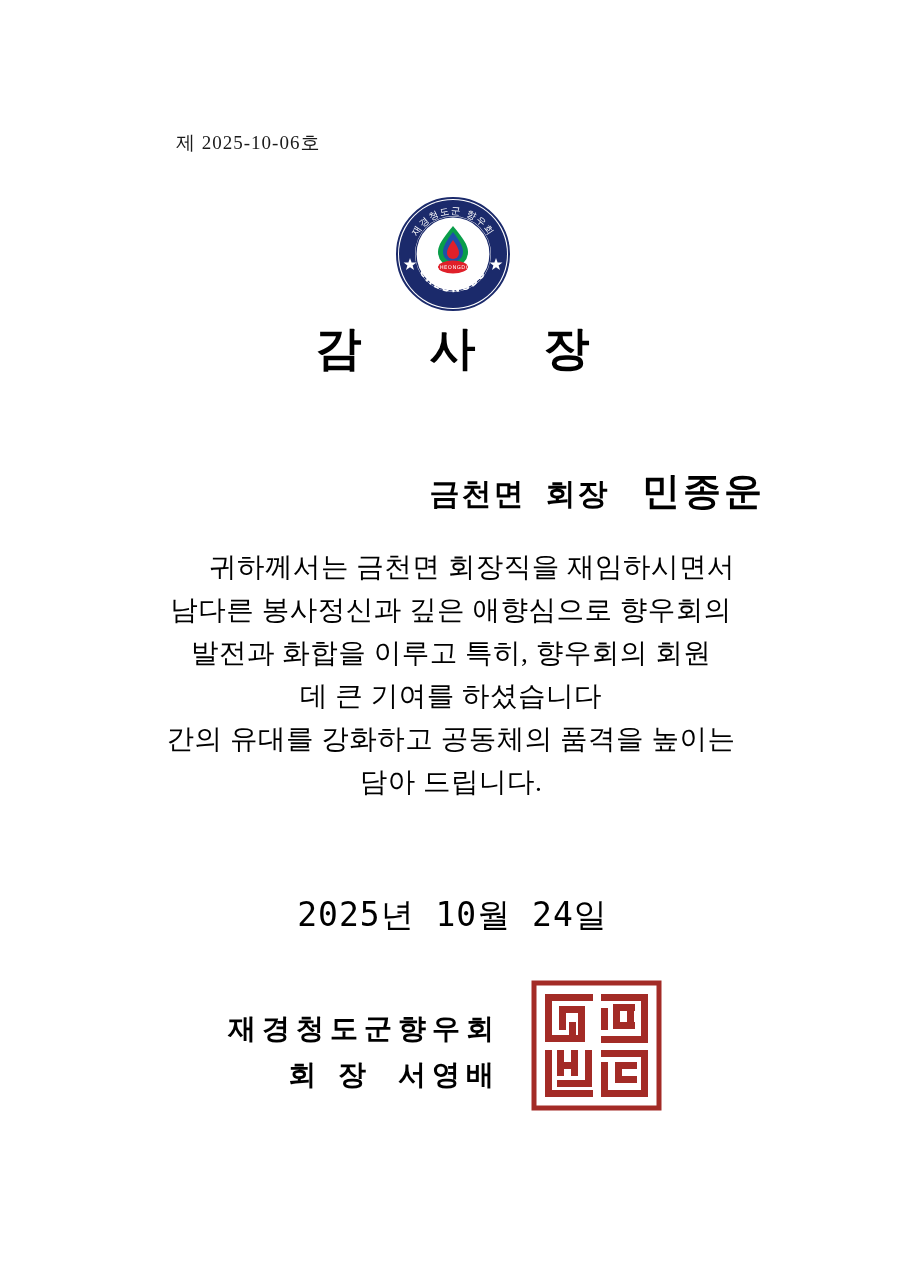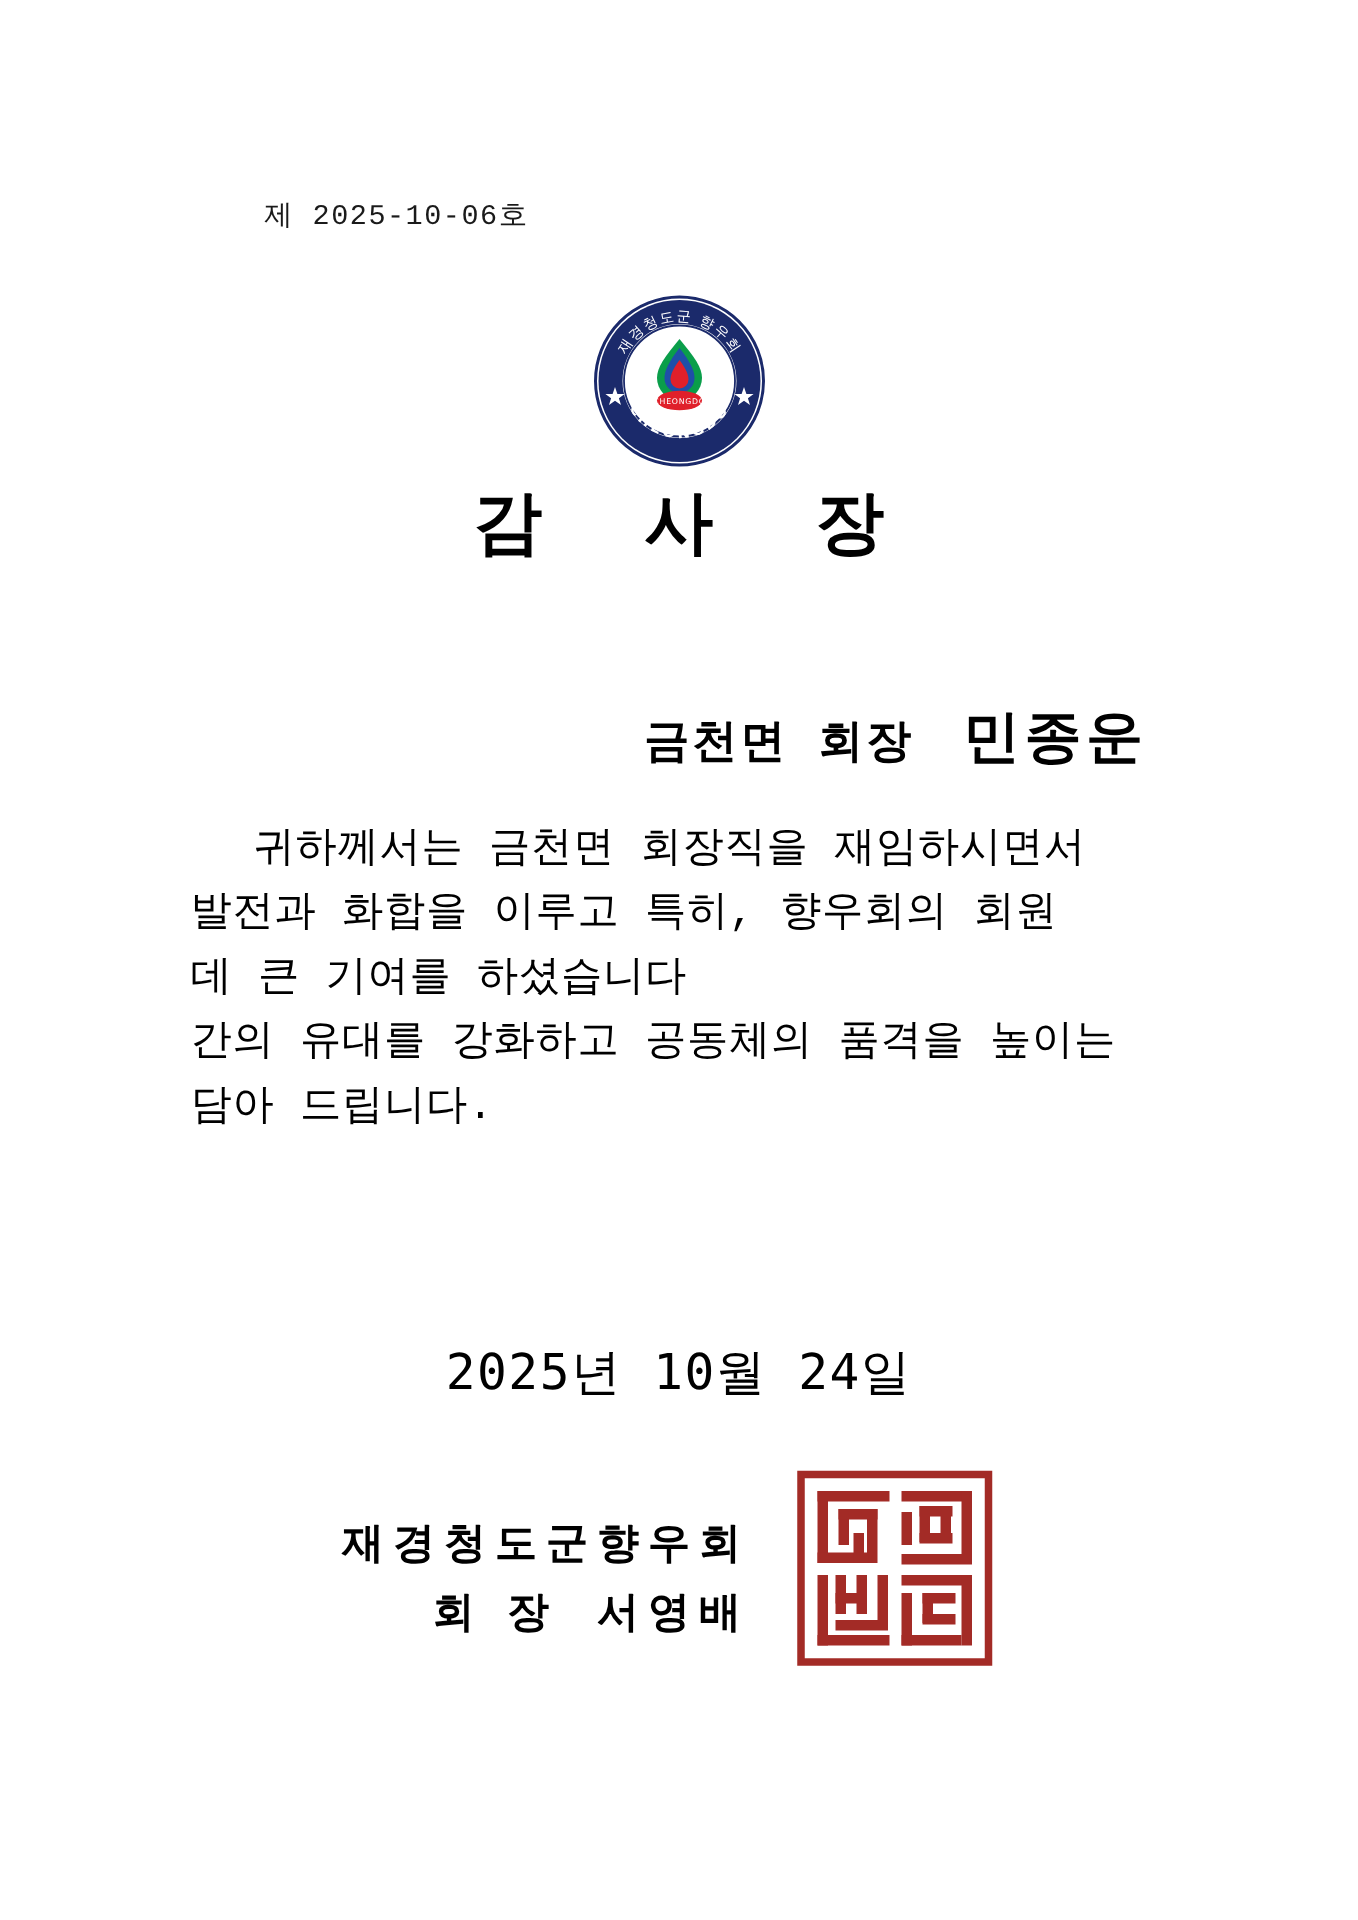--- a/index.html
+++ b/index.html
@@ -20,21 +20,21 @@
     position: absolute;
     inset: 0;
     background: #fff;
   }
 
   
   .doc-number {
     position: absolute;
     left: 176px;
     top: 130px;
-    font-family: Liberation Mono, monospace;
+    font-family: Liberation Serif, serif;
     font-size: 19px;
     letter-spacing: 1px;
     color: #1a1a1a;
     white-space: nowrap;
   }
 
   
   .emblem-wrap {
     position: absolute;
     left: 0;
@@ -87,25 +87,26 @@
     margin-left: 12px;
     font-weight: 700;
   }
 
   
   .body-text {
     position: absolute;
     left: 127px;
     width: 648px;
     top: 545px;
-    font-family: Liberation Mono, monospace;
+    font-family: Liberation Serif, serif;
     font-size: 27.5px;
     line-height: 43px;
     color: #000;
     letter-spacing: 0.5px;
+    text-align: center;
   }
   .body-text p {
     margin: 0;
     white-space: nowrap;
   }
   .body-text p.indent {
     text-indent: 42px;
   }
 
   
@@ -183,20 +184,21 @@
 
   <div class="title">감 사 장</div>
 
   <div class="recipient">
     <span class="role">금천면 회장</span>
     <span class="name">민종운</span>
   </div>
 
   <div class="body-text">
     <p class="indent">귀하께서는 금천면 회장직을 재임하시면서</p>
+    <p>남다른 봉사정신과 깊은 애향심으로 향우회의</p>
     <p>발전과 화합을 이루고 특히, 향우회의 회원</p>
     <p>데 큰 기여를 하셨습니다</p>
     <p>간의 유대를 강화하고 공동체의 품격을 높이는</p>
     <p>담아 드립니다.</p>
   </div>
 
   <div class="date">2025년 10월 24일</div>
 
   <div class="signature">
     <div class="org">재경청도군향우회</div>

